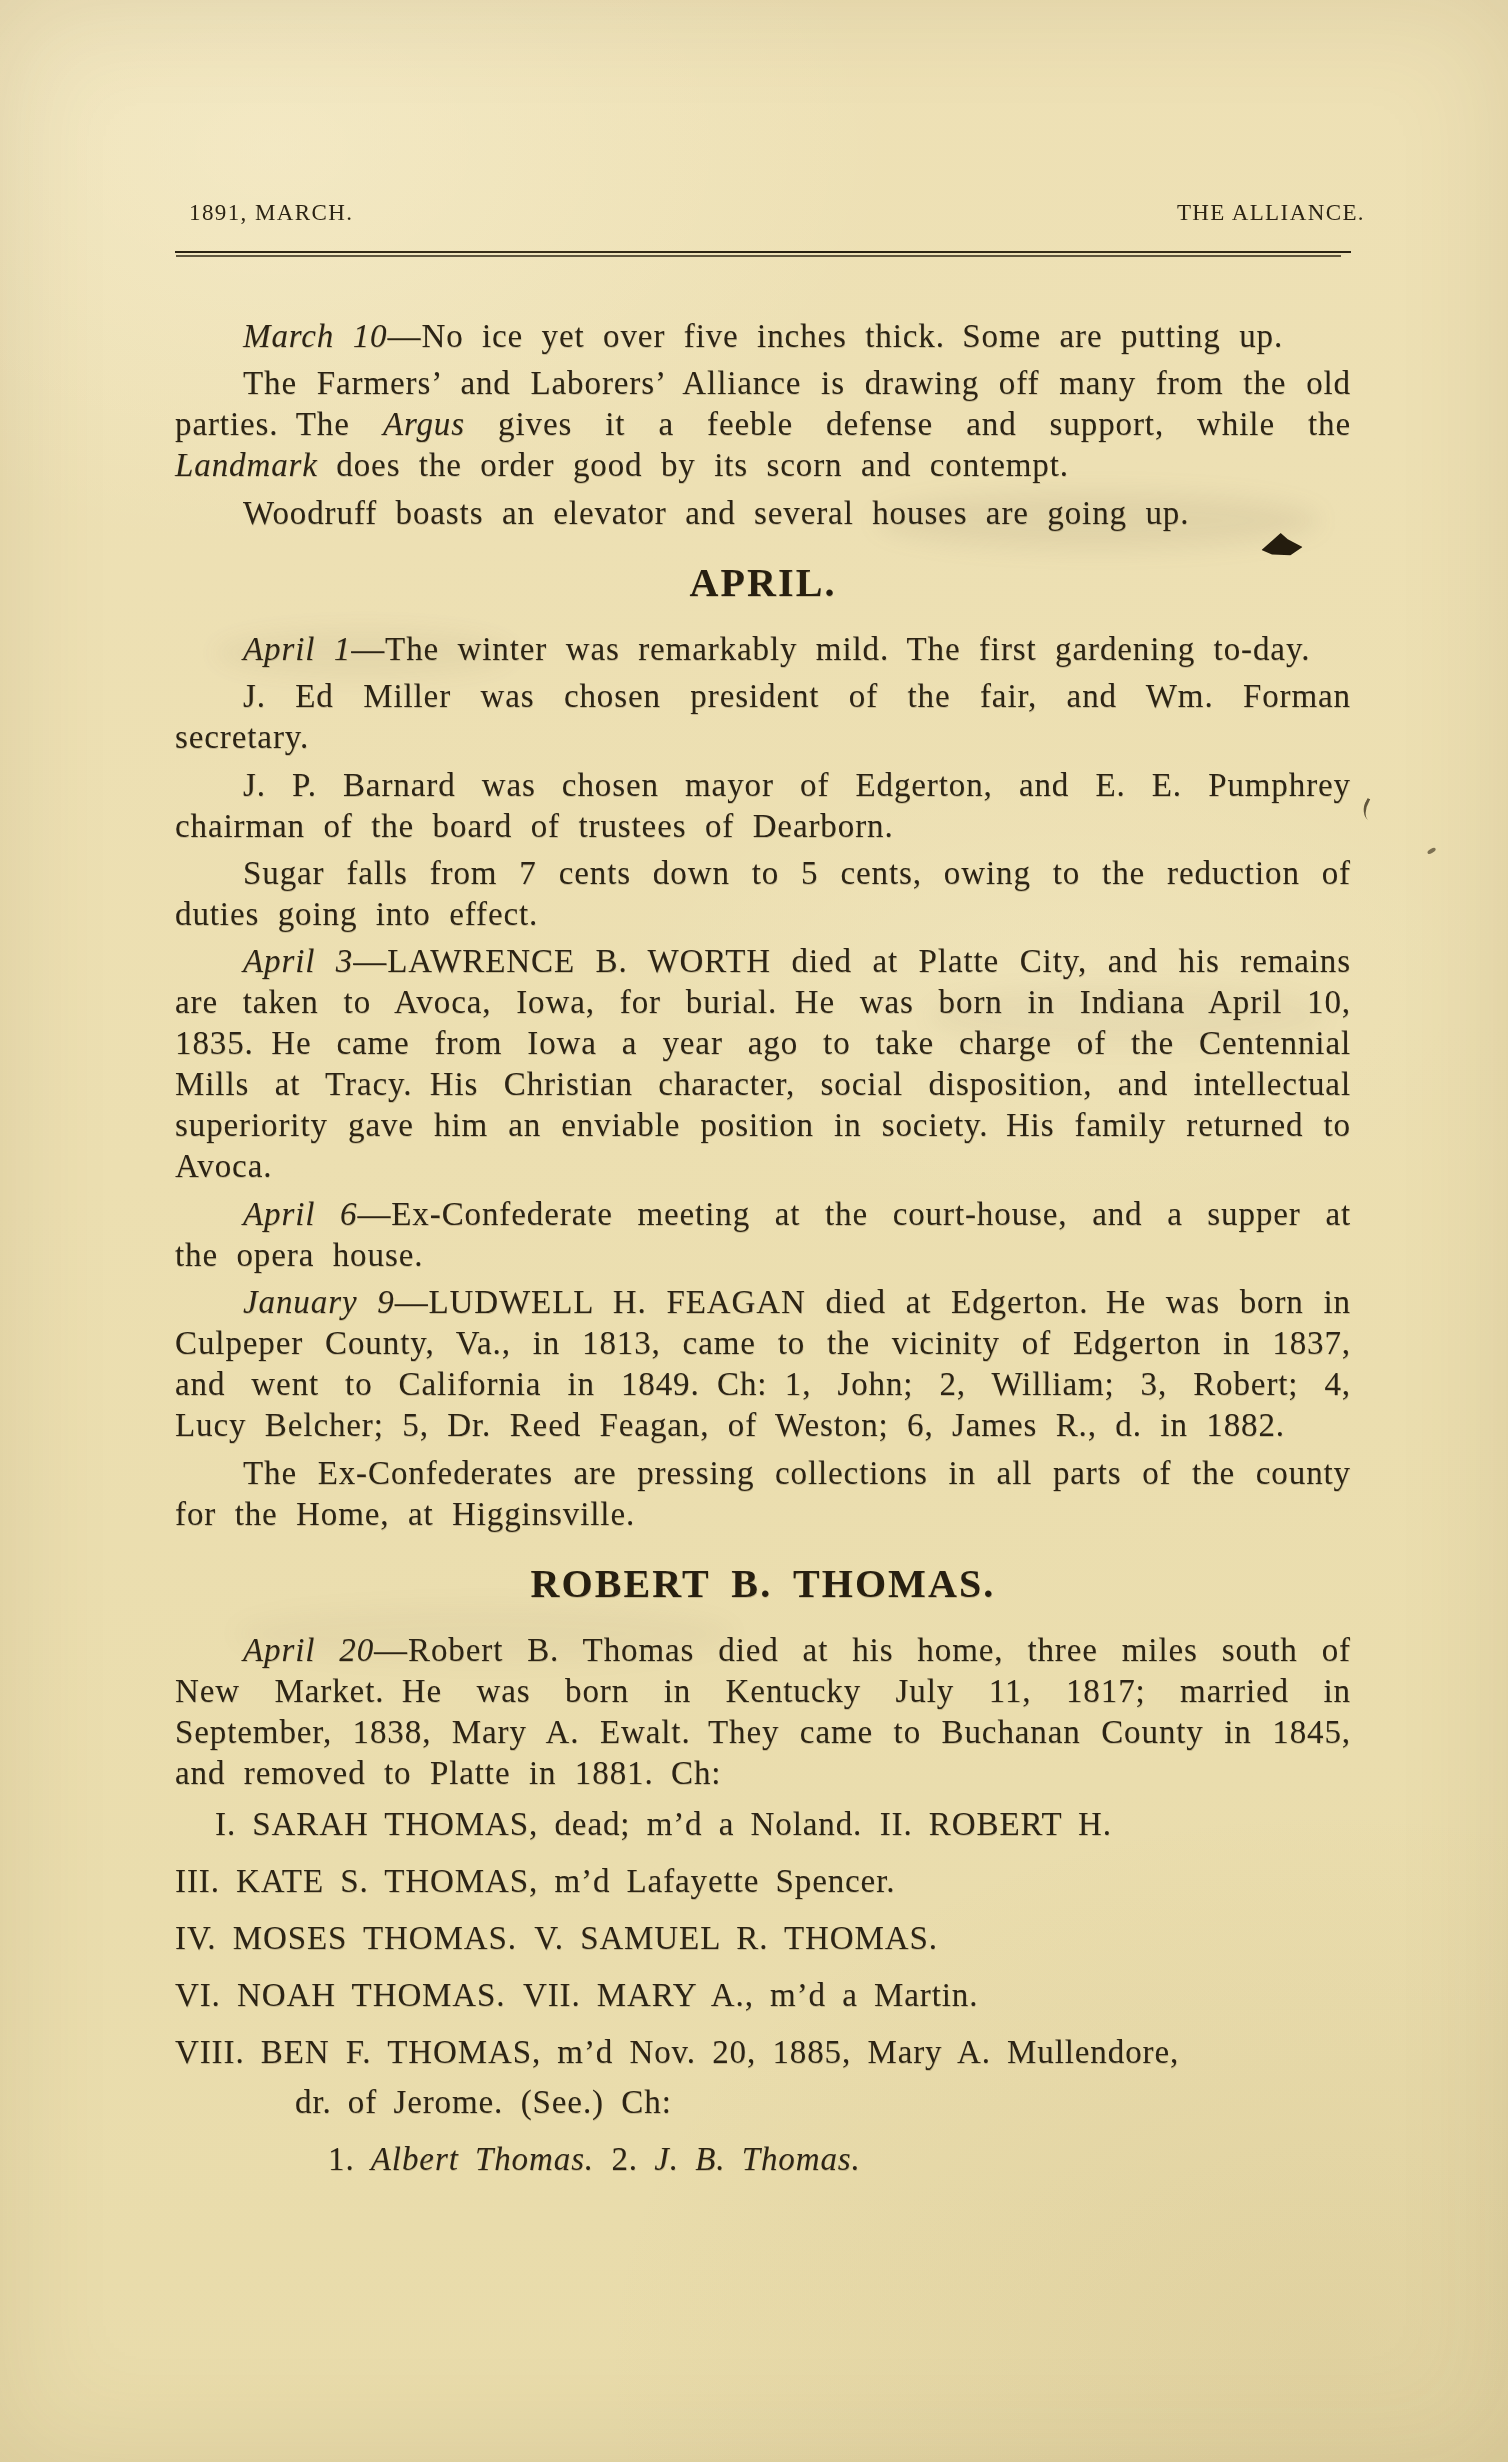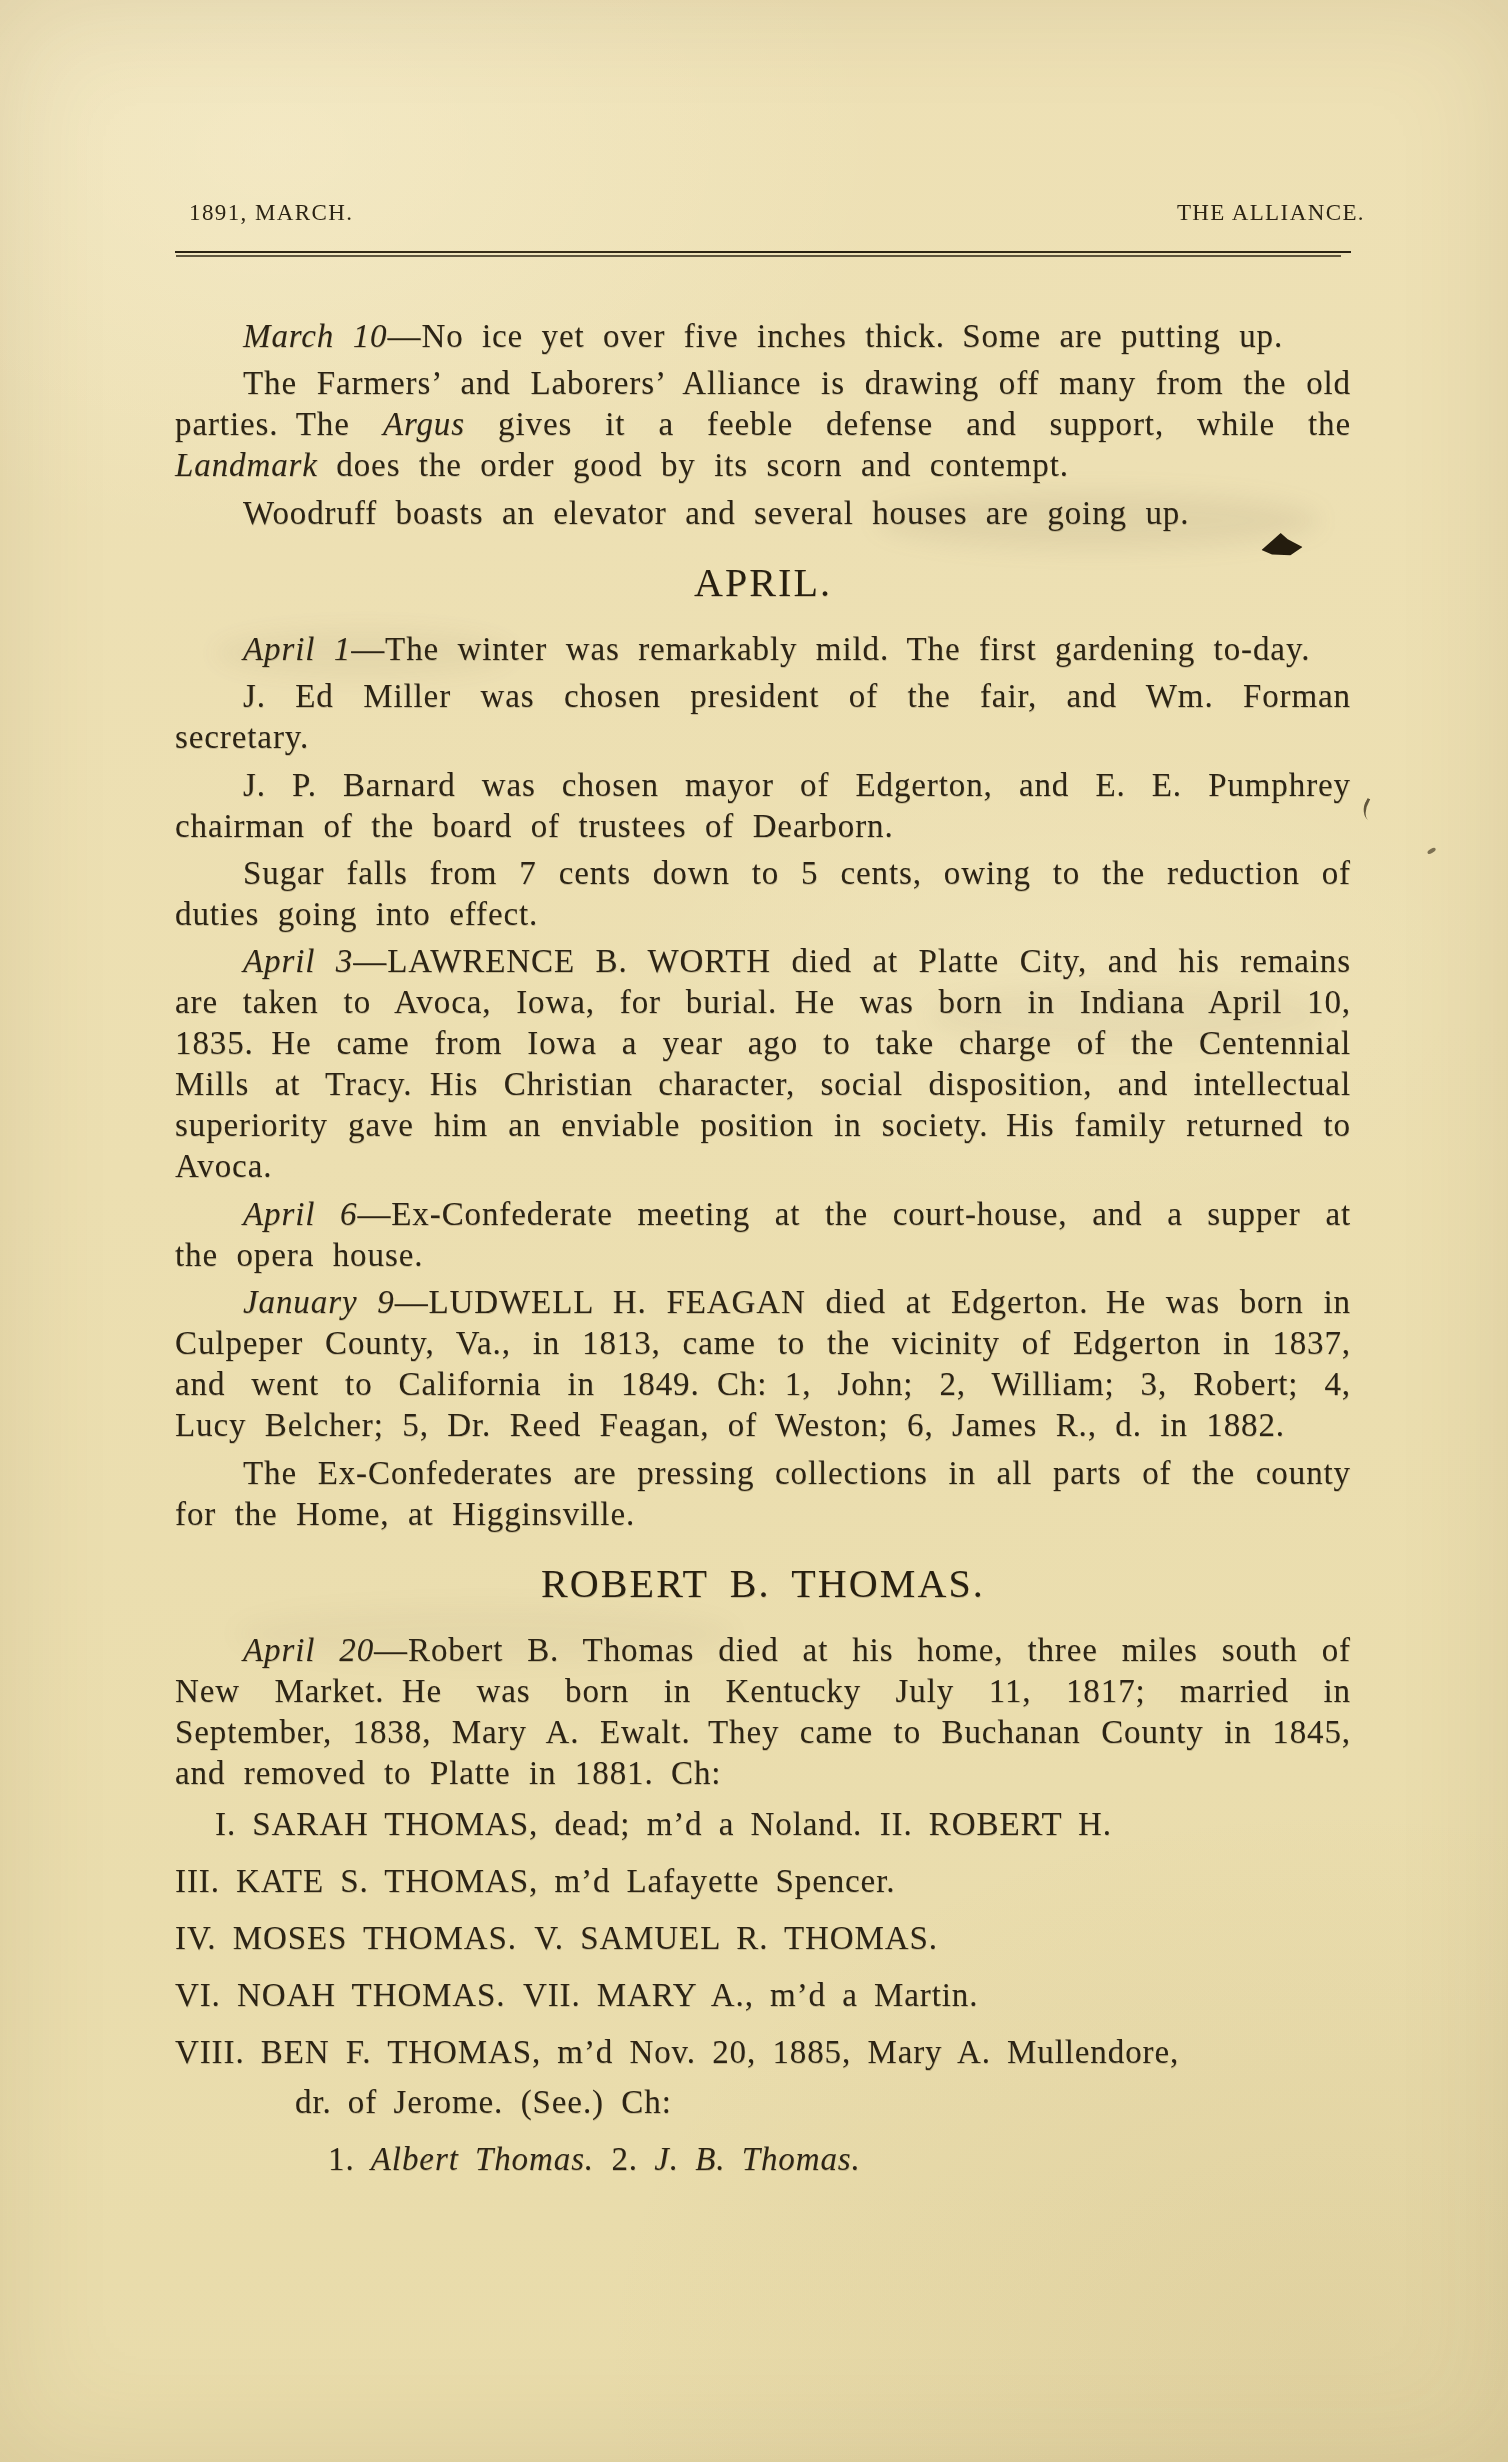--- a/index.html
+++ b/index.html
@@ -39,21 +39,21 @@
     position:absolute;left:175px;top:300px;width:1176px;
     font-size:33px;line-height:41px;
     letter-spacing:0.9px;word-spacing:9.3px;
     text-align:justify;
     text-shadow:0.4px 0.6px 0 rgba(70,52,25,0.22);
   }
   .text-column p{margin:0;}
   p.entry{text-indent:68px;margin-top:6.4px;}
   p.entry:first-child{margin-top:16px;}
   .section-heading{
-    text-align:center;font-size:40px;line-height:46px;font-weight:normal;
+    text-align:center;font-size:40px;line-height:46px;font-weight:bold;
     letter-spacing:2.1px;margin:26px 0 23px;text-indent:0;
     color:#271f10;
   }
   p.gen{text-align:left;line-height:50px;margin-top:7px;text-indent:0;word-spacing:7.1px;}
   p.gen-first{text-indent:40px;margin-top:5.7px;}
   p.gen-hang{padding-left:120px;text-indent:-120px;}
   p.gen-children{margin-left:153px;}
 
   .ink-blot{position:absolute;left:1261px;top:533px;width:41px;height:23.5px;
     background:#241c0e;border-radius:3.6px;transform:rotate(-8deg);

